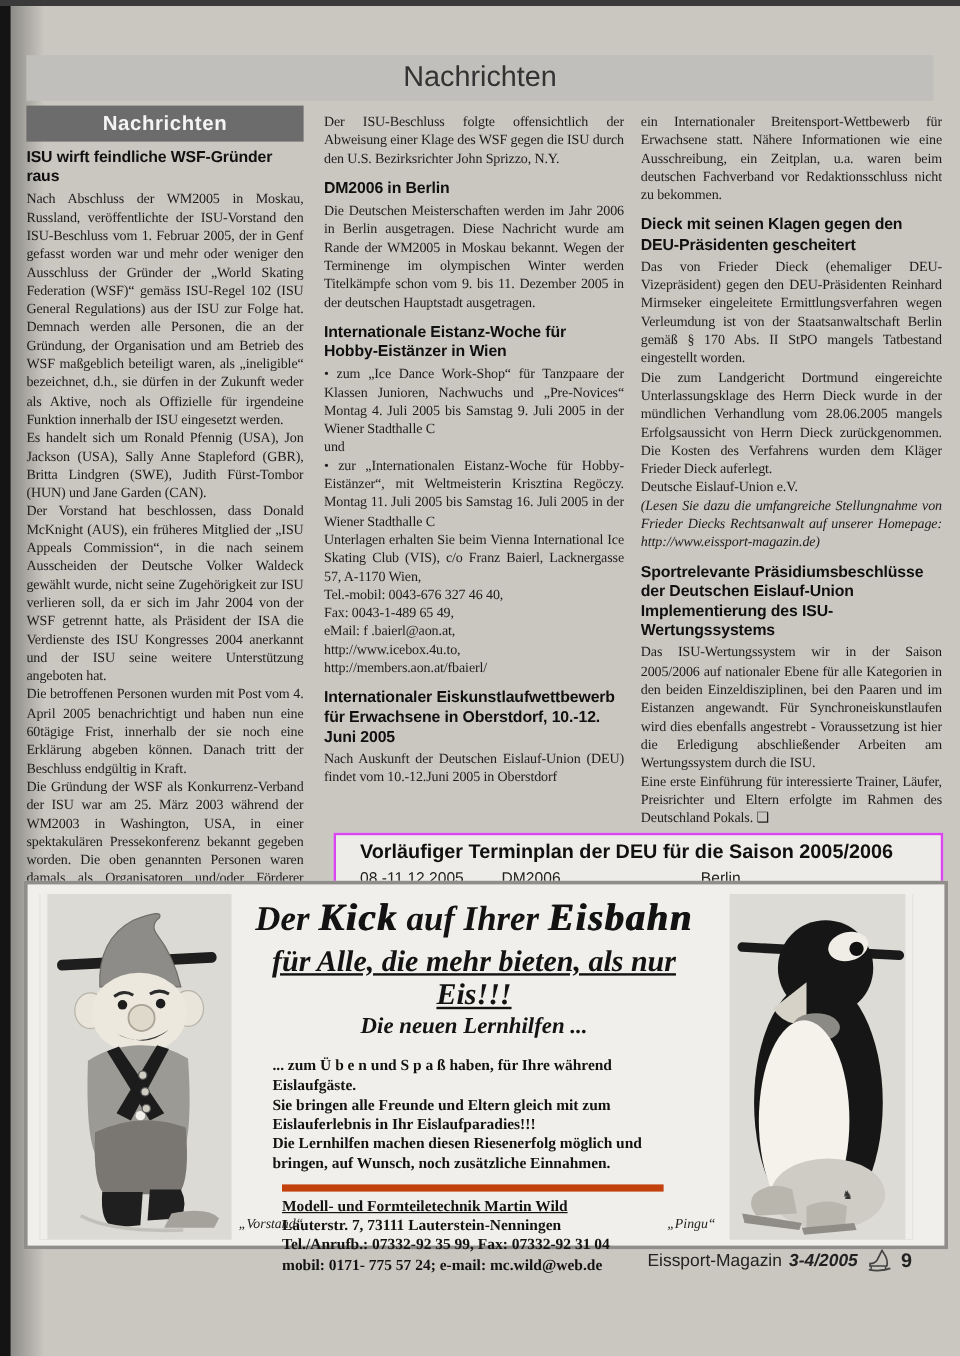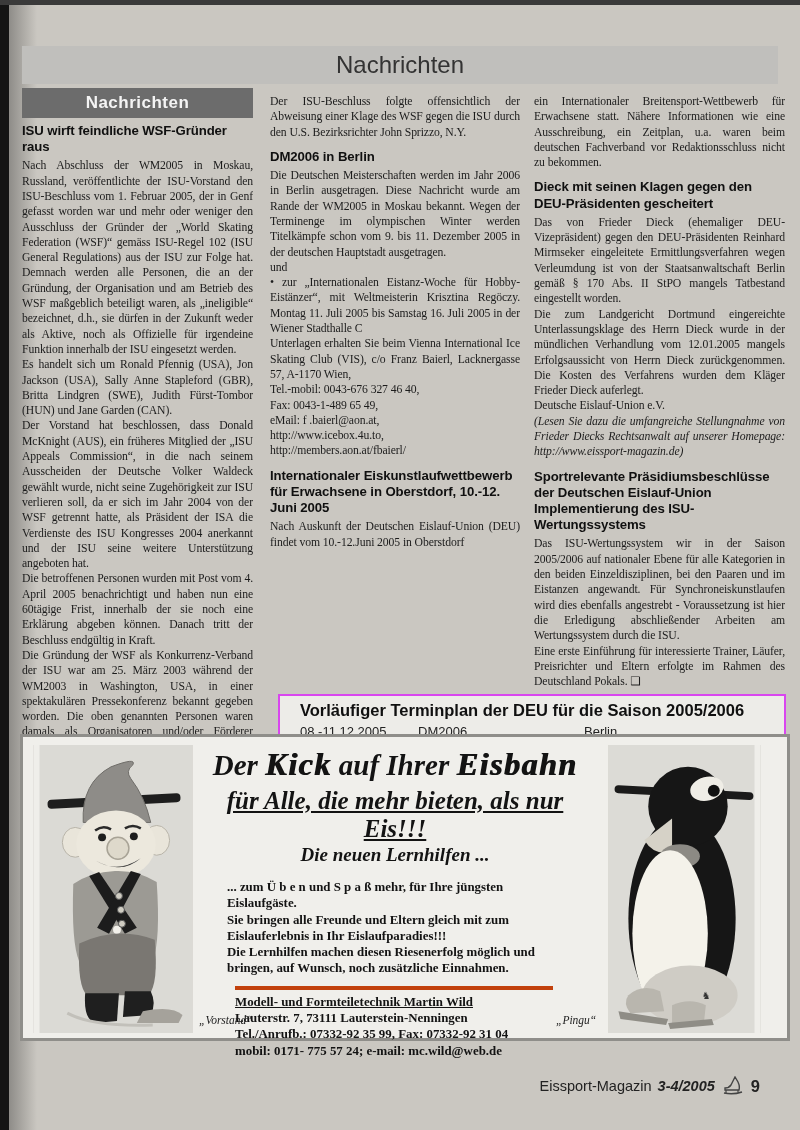--- a/index.html
+++ b/index.html
@@ -45,28 +45,28 @@
   .ad-photo.right{left:585px;width:153px;}
   .ad-photo svg{display:block;width:100%;height:100%;}
   .ad-text{position:absolute;left:172px;top:10px;width:400px;text-align:center;color:#131313;}
   .ad-headline{font-size:29px;font-weight:bold;font-style:italic;line-height:34px;}
   .funky{font-size:32px;letter-spacing:1.5px;text-shadow:1px 0 0 currentColor;}
   .ad-sub1{font-size:25px;font-weight:bold;font-style:italic;margin-top:5px;text-decoration:underline;}
   .ad-sub2{font-size:19px;font-weight:bold;font-style:italic;margin-top:1px;}
   .ad-body{text-align:left;margin:13px 0 0 32px;width:340px;font-size:12.9px;
            font-weight:bold;line-height:16.3px;}
   .ad-body p{margin:0;}
-  .ad-contact{margin:9px 0 0 40px;width:318px;border-top:4px solid #c2410c;padding-top:4px;
+  .ad-contact{margin:9px 0 0 40px;width:318px;border-top:6px solid #c2410c;padding-top:4px;
            font-size:12.9px;font-weight:bold;line-height:16.3px;text-align:left;}
   .ad-contact .first{text-decoration:underline;}
   .caption{position:absolute;bottom:12px;font-style:italic;font-size:11.5px;color:#222;}
   .caption.left{left:176px;}
   .caption.right{left:533px;}
 
-  .footer{position:absolute;right:40px;top:1076px;display:flex;align-items:center;gap:6px;
+  .footer{position:absolute;right:40px;top:1041px;display:flex;align-items:center;gap:6px;
           font-family:"Liberation Sans",sans-serif;font-size:14.5px;color:#222;}
   .footer .issue{font-weight:bold;font-style:italic;}
   .footer .pagenum{font-weight:bold;font-size:16.5px;}
   .skate{width:24px;height:20px;}
 </style>
 </head>
 <body>
 
 <div class="edge-left"></div>
 <div class="edge-shadow"></div>
@@ -87,37 +87,39 @@
   <p>Der Vorstand hat beschlossen, dass Donald McKnight (AUS), ein früheres Mitglied der „ISU Appeals Commission“, in die nach seinem Ausscheiden der Deutsche Volker Waldeck gewählt wurde, nicht seine Zugehörigkeit zur ISU verlieren soll, da er sich im Jahr 2004 von der WSF getrennt hatte, als Präsident der ISA die Verdienste des ISU Kongresses 2004 anerkannt und der ISU seine weitere Unterstützung angeboten hat.</p>
   <p>Die betroffenen Personen wurden mit Post vom 4. April 2005 benachrichtigt und haben nun eine 60tägige Frist, innerhalb der sie noch eine Erklärung abgeben können. Danach tritt der Beschluss endgültig in Kraft.</p>
   <p>Die Gründung der WSF als Konkurrenz-Verband der ISU war am 25. März 2003 während der WM2003 in Washington, USA, in einer spektakulären Pressekonferenz bekannt gegeben worden. Die oben genannten Personen waren damals als Organisatoren und/oder Förderer vorgestellt und später schriftlich als „Gründungsmitglieder“ der WSF schriftlich bekannt gegeben worden.</p>
 
 </div>
 
 <div class="col col-mid">
   <p>Der ISU-Beschluss folgte offensichtlich der Abweisung einer Klage des WSF gegen die ISU durch den U.S. Bezirksrichter John Sprizzo, N.Y.</p>
   <h3>DM2006 in Berlin</h3>
   <p>Die Deutschen Meisterschaften werden im Jahr 2006 in Berlin ausgetragen. Diese Nachricht wurde am Rande der WM2005 in Moskau bekannt. Wegen der Terminenge im olympischen Winter werden Titelkämpfe schon vom 9. bis 11. Dezember 2005 in der deutschen Hauptstadt ausgetragen.</p>
+  <h3>Internationale Eistanz-Woche für Hobby-Eistänzer in Wien</h3>
+  <p>• zum „Ice Dance Work-Shop“ für Tanzpaare der Klassen Junioren, Nachwuchs und „Pre-Novices“ Montag 4. Juli 2005 bis Samstag 9. Juli 2005 in der Wiener Stadthalle C</p>
   <p class="line">und</p>
   <p>• zur „Internationalen Eistanz-Woche für Hobby-Eistänzer“, mit Weltmeisterin Krisztina Regöczy. Montag 11. Juli 2005 bis Samstag 16. Juli 2005 in der Wiener Stadthalle C</p>
   <p>Unterlagen erhalten Sie beim Vienna International Ice Skating Club (VIS), c/o Franz Baierl, Lacknergasse 57, A-1170 Wien,</p>
   <p class="line">Tel.-mobil: 0043-676 327 46 40,</p>
   <p class="line">Fax: 0043-1-489 65 49,</p>
   <p class="line">eMail: f .baierl@aon.at,</p>
   <p class="line">http://www.icebox.4u.to,</p>
   <p class="line">http://members.aon.at/fbaierl/</p>
   <h3>Internationaler Eiskunstlaufwettbewerb für Erwachsene in Oberstdorf, 10.-12. Juni 2005</h3>
   <p>Nach Auskunft der Deutschen Eislauf-Union (DEU) findet vom 10.-12.Juni 2005 in Oberstdorf</p>
 </div>
 
 <div class="col col-right">
   <p>ein Internationaler Breitensport-Wettbewerb für Erwachsene statt. Nähere Informationen wie eine Ausschreibung, ein Zeitplan, u.a. waren beim deutschen Fachverband vor Redaktionsschluss nicht zu bekommen.</p>
   <h3>Dieck mit seinen Klagen gegen den DEU-Präsidenten gescheitert</h3>
   <p>Das von Frieder Dieck (ehemaliger DEU-Vizepräsident) gegen den DEU-Präsidenten Reinhard Mirmseker eingeleitete Ermittlungsverfahren wegen Verleumdung ist von der Staatsanwaltschaft Berlin gemäß § 170 Abs. II StPO mangels Tatbestand eingestellt worden.</p>
-  <p>Die zum Landgericht Dortmund eingereichte Unterlassungsklage des Herrn Dieck wurde in der mündlichen Verhandlung vom 12.01.2005 mangels Erfolgsaussicht von Herrn Dieck zurückgenommen. Die Kosten des Verfahrens wurden dem Kläger Frieder Dieck auferlegt.</p>
+  <p>Die zum Landgericht Dortmund eingereichte Unterlassungsklage des Herrn Dieck wurde in der mündlichen Verhandlung vom 28.06.2005 mangels Erfolgsaussicht von Herrn Dieck zurückgenommen. Die Kosten des Verfahrens wurden dem Kläger Frieder Dieck auferlegt.</p>
   <p class="line">Deutsche Eislauf-Union e.V.</p>
   <p class="italic">(Lesen Sie dazu die umfangreiche Stellungnahme von Frieder Diecks Rechtsanwalt auf unserer Homepage: http://www.eissport-magazin.de)</p>
   <h3 class="tight">Sportrelevante Präsidiumsbeschlüsse der Deutschen Eislauf-Union</h3>
   <h3 class="first tight" style="margin-top:0;">Implementierung des ISU-Wertungssystems</h3>
   <p style="margin-top:3px;">Das ISU-Wertungssystem wir in der Saison 2005/2006 auf nationaler Ebene für alle Kategorien in den beiden Einzeldisziplinen, bei den Paaren und im Eistanzen angewandt. Für Synchroneiskunstlaufen wird dies ebenfalls angestrebt - Voraussetzung ist hier die Erledigung abschließender Arbeiten am Wertungssystem durch die ISU.</p>
   <p>Eine erste Einführung für interessierte Trainer, Läufer, Preisrichter und Eltern erfolgte im Rahmen des Deutschland Pokals.  ❑</p>
 </div>
 
 <div class="schedule">
   <div class="schedule-title">Vorläufiger Terminplan der DEU für die Saison 2005/2006</div>
@@ -167,21 +169,21 @@
       <path d="M110 268 Q140 262 150 272 L146 280 L104 280 Z" fill="#a5a29b"></path>
       <path d="M34 270 Q60 284 120 282" stroke="#c2c0ba" stroke-width="3" fill="none"></path>
     </svg>
   </div>
 
   <div class="ad-text">
     <div class="ad-headline"><span>Der </span><span class="funky">Kick</span><span> auf Ihrer </span><span class="funky">Eisbahn</span></div>
     <div class="ad-sub1">für Alle, die mehr bieten, als nur Eis!!!</div>
     <div class="ad-sub2">Die neuen Lernhilfen ...</div>
     <div class="ad-body">
-      <p>... zum  Ü b e n  und S p a ß  mehr, für Ihre jüngsten Eislaufgäste.</p>
+      <p>... zum  Ü b e n  und S p a ß  haben, für Ihre während Eislaufgäste.</p>
       <p>Sie bringen alle Freunde und Eltern gleich mit zum Eislauferlebnis in Ihr Eislaufparadies!!!</p>
       <p>Die Lernhilfen machen diesen Riesenerfolg möglich und bringen, auf Wunsch, noch zusätzliche Einnahmen.</p>
     </div>
     <div class="ad-contact">
       <div class="first">Modell- und Formteiletechnik Martin Wild</div>
       <div>Lauterstr. 7, 73111 Lauterstein-Nenningen</div>
       <div>Tel./Anrufb.: 07332-92 35 99, Fax: 07332-92 31 04</div>
       <div>mobil: 0171- 775 57 24; e-mail: mc.wild@web.de</div>
     </div>
   </div>

